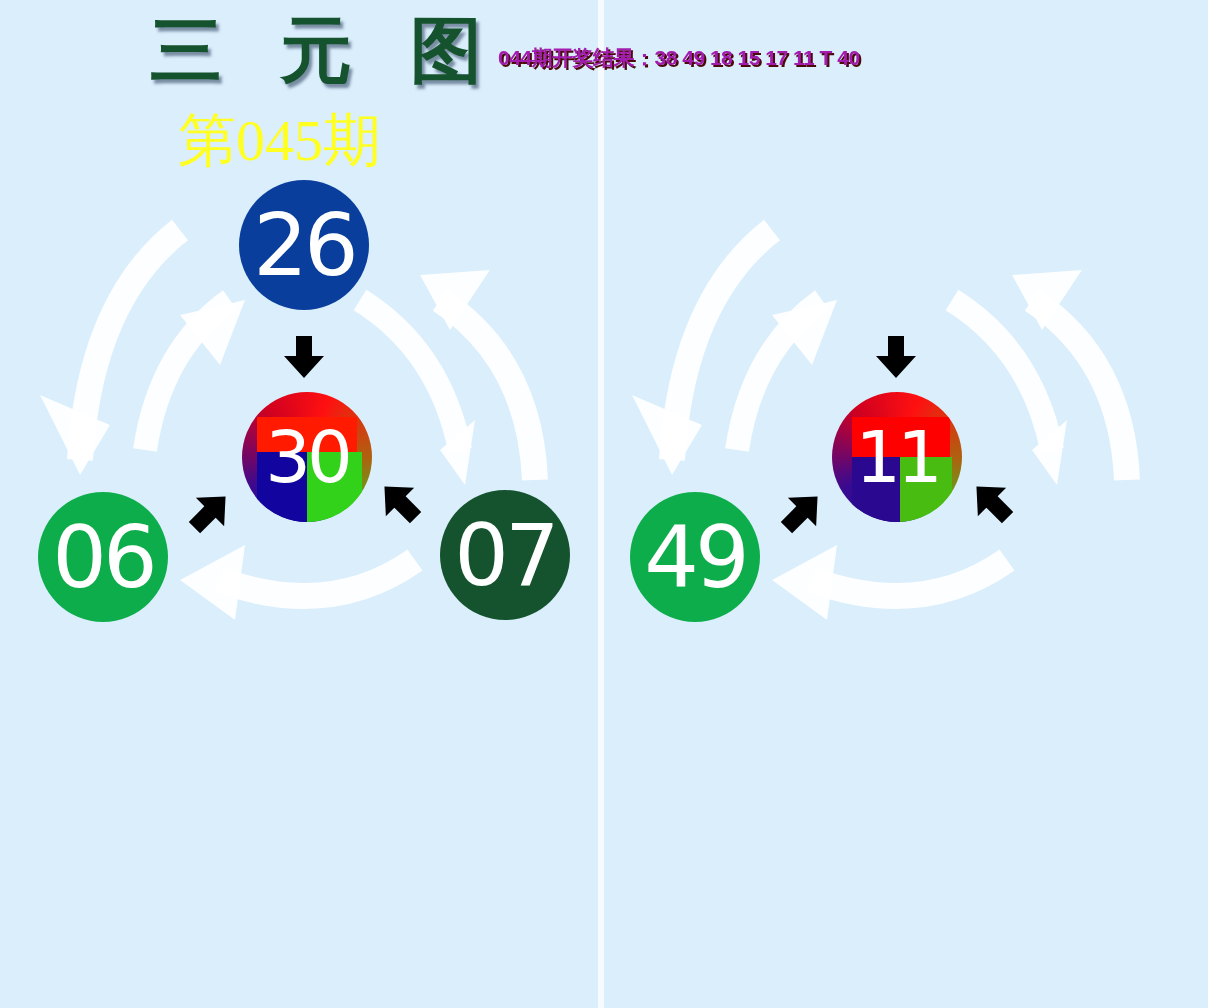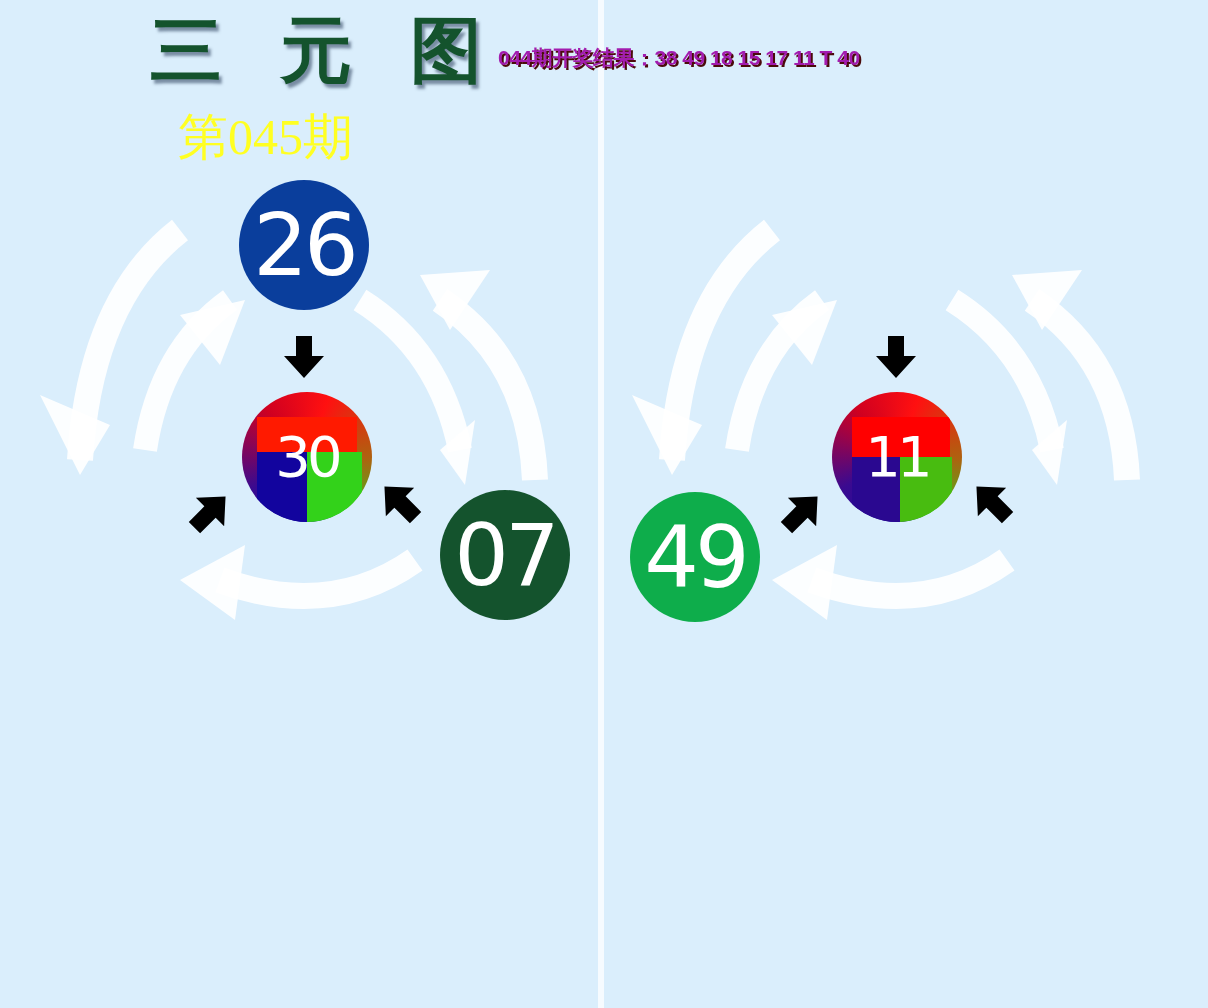--- a/index.html
+++ b/index.html
@@ -6,32 +6,32 @@
   body { width:1208px; height:1008px; background:#dbeefc; position:relative; overflow:hidden; font-family:"DejaVu Sans", sans-serif; }
   .panel { position:absolute; top:0; height:1008px; background:#daeefc; }
   .panel.left { left:0; width:598px; }
   .panel.right { left:604px; width:604px; }
   .divider { position:absolute; left:598px; top:0; width:6px; height:1008px; background:#f6fbff; }
 
   .title { position:absolute; top:14px; left:150px; font-family:"DejaVu Serif", serif; font-weight:bold; font-size:72px; letter-spacing:58px;
            color:#14532d; text-shadow: 3px 4px 3px rgba(40,60,90,0.55); line-height:1; white-space:nowrap; }
   .result { position:absolute; top:47px; left:498px; font-family:Liberation Sans, sans-serif; font-weight:bold; font-size:21px; color:#a21caf;
             letter-spacing:-0.5px; text-shadow: 2px 2px 0 #4a0a0a; white-space:nowrap; line-height:1; }
-  .issue { position:absolute; top:112px; left:178px; font-family:"Liberation Serif", serif; font-size:50px; color:#ffff22; line-height:1; white-space:nowrap; }
+  .issue { position:absolute; top:112px; left:178px; font-family:"Liberation Serif", serif; font-size:58px; color:#ffff22; line-height:1; white-space:nowrap; }
 
   .diagram { position:absolute; top:180px; width:560px; height:460px; }
   .diagram svg.bg { position:absolute; left:0; top:0; }
   .ball { position:absolute; border-radius:50%; color:#fff; display:flex; align-items:center; justify-content:center;
           font-family:"DejaVu Sans", sans-serif; font-size:86px; letter-spacing:-4px; line-height:1; }
   .ball.blue { background:#0a3e9c; }
   .ball.green { background:#0ead4b; }
   .ball.red { background:#14532d; }
   .ball.center { overflow:hidden; background:conic-gradient(from 180deg, #1a0aa0 0deg, #3a0a90 60deg, #d00020 140deg, #ff1010 200deg, #b06010 270deg, #33c81a 330deg, #1a0aa0 360deg); }
   .ball.center .q { position:absolute; }
-  .ball.center .num { position:relative; z-index:2; font-size:56px; }
+  .ball.center .num { position:relative; z-index:2; font-size:72px; }
   .arrow { position:absolute; }
 </style>
 </head>
 <body>
 
 <div class="panel left"></div>
 <div class="divider"></div>
 <div class="panel right"></div>
 
 <div class="title">
@@ -76,20 +76,21 @@
         </g>
       </svg>
   </div>
   <div class="ball blue" style="left:209px;top:0px;width:130px;height:130px;">26</div>
   <div class="ball center" style="left:212px;top:212px;width:130px;height:130px;">
     <div class="q" style="left:15px;top:25px;width:100px;height:38px;background:#ff1a00;"></div>
     <div class="q" style="left:15px;top:60px;width:50px;height:75px;background:#12049e;"></div>
     <div class="q" style="left:65px;top:60px;width:55px;height:75px;background:#33d21a;"></div>
     <span class="num">30</span>
   </div>
+  <div class="ball green" style="left:8px;top:312px;width:130px;height:130px;">06</div>
   <div class="ball red" style="left:410px;top:310px;width:130px;height:130px;">07</div>
 </div>
 
 <div class="diagram" style="left:622px;">
   <svg class="bg" width="560" height="460" viewBox="0 0 560 460">
     <g fill="none" stroke="#ffffff" stroke-opacity="0.92" stroke-linecap="butt">
       <path d="M150 50 Q60 120 50 280" stroke-width="26"></path>
       <path d="M410 120 Q500 180 505 300" stroke-width="26"></path>
       <path d="M385 380 Q300 440 190 400" stroke-width="26"></path>
       <path d="M200 120 Q130 170 115 270" stroke-width="24"></path>

